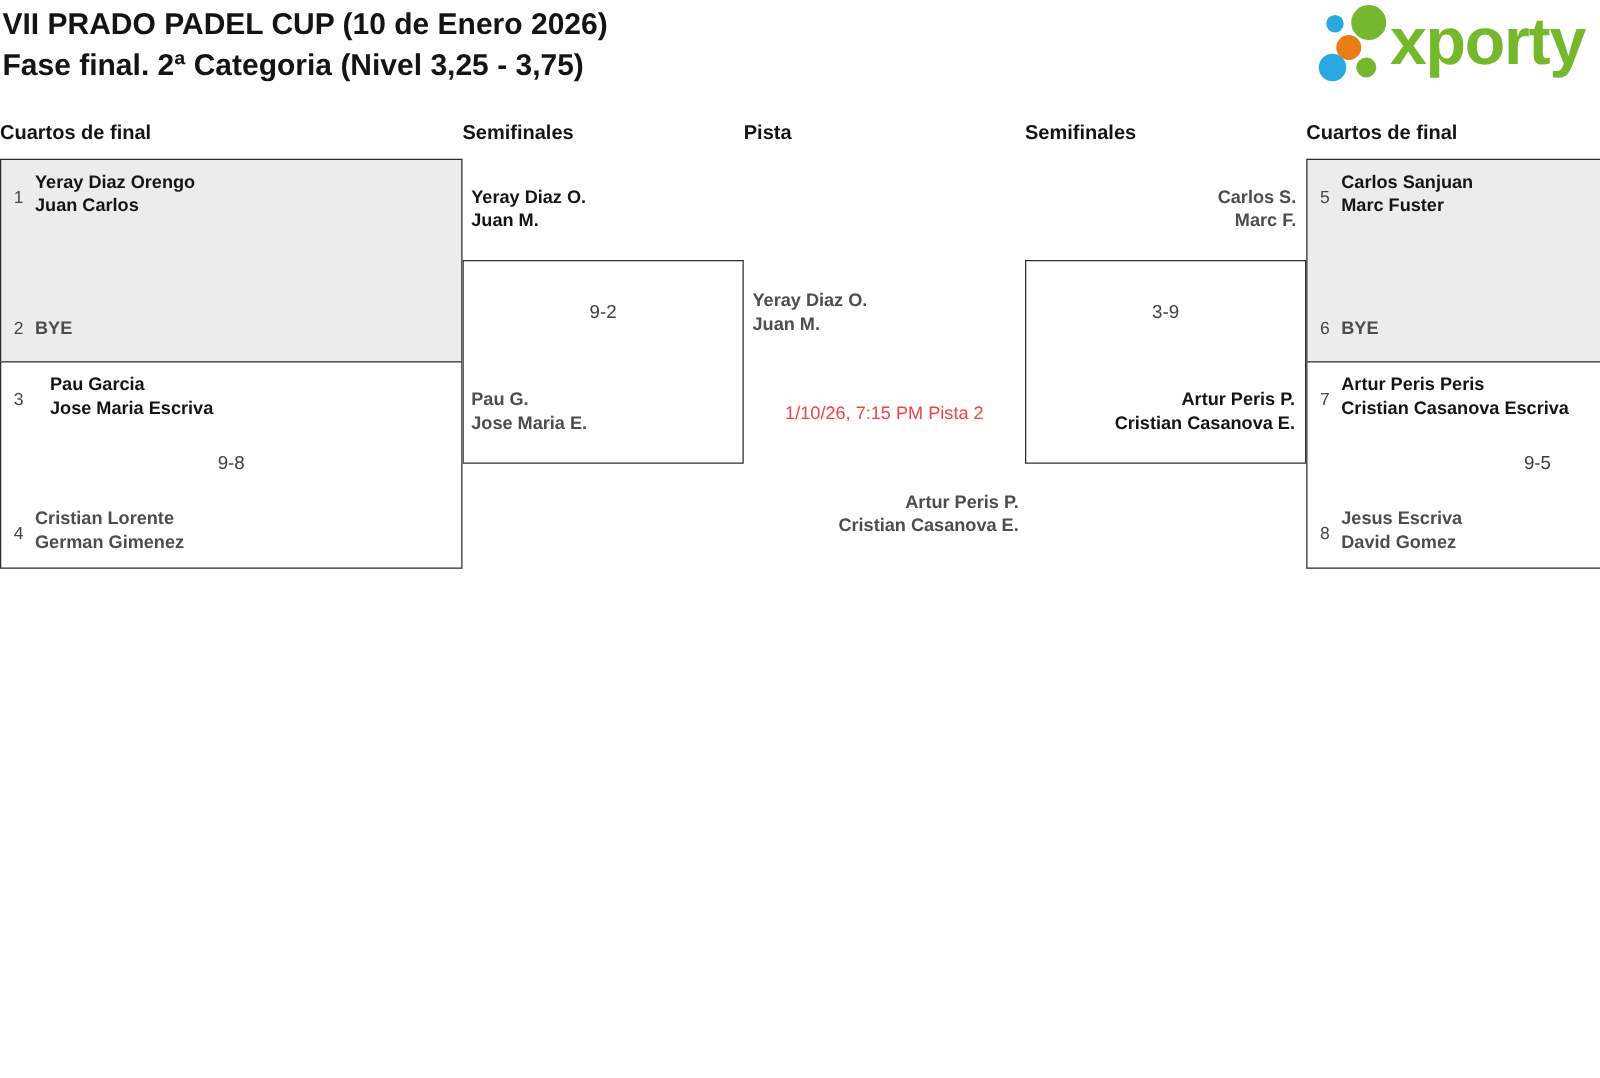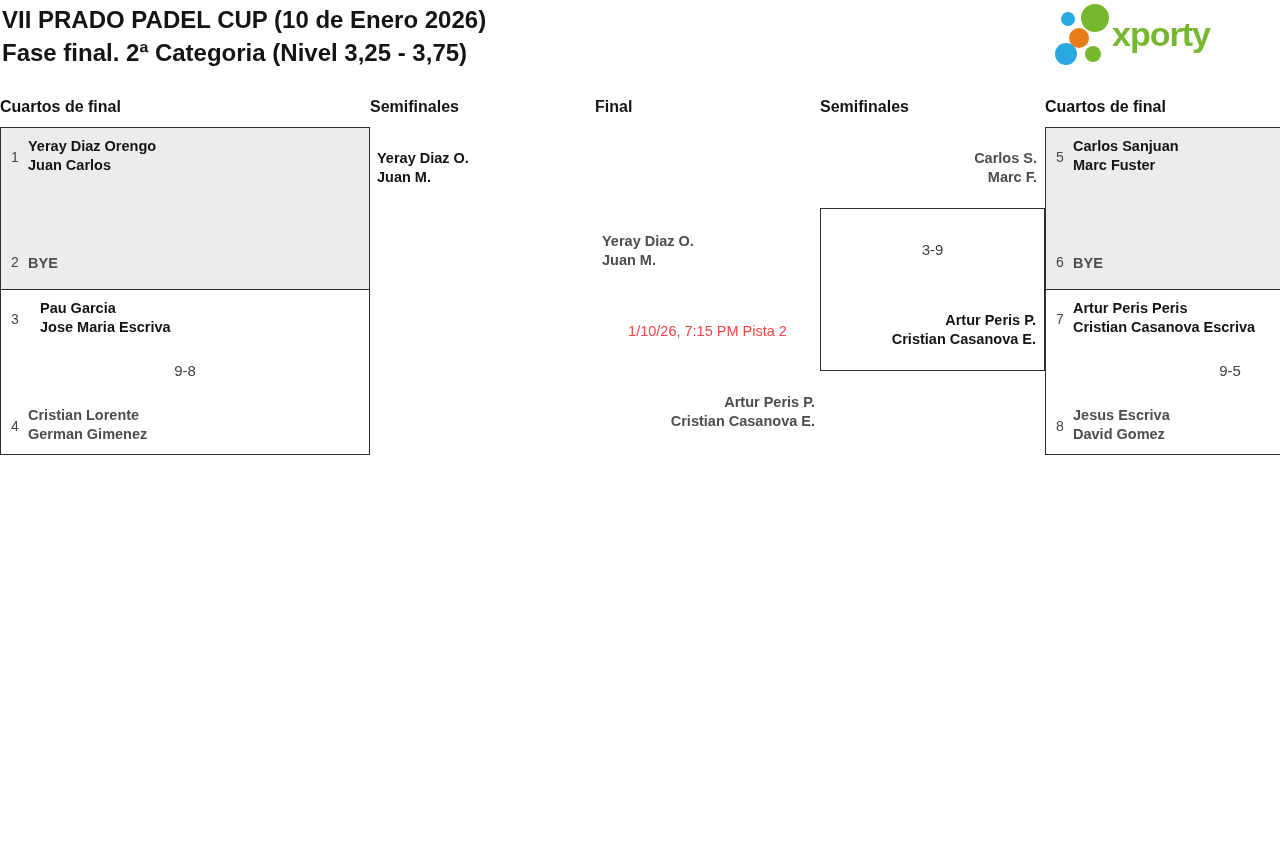--- a/index.html
+++ b/index.html
@@ -30,21 +30,21 @@
   .dot { position: absolute; border-radius: 50%; }
   .dot-blue-sm   { left: 1061px; top: 12px; width: 14px; height: 14px; background: #2aa9e0; }
   .dot-green-lg  { left: 1081px; top: 4px;  width: 28px; height: 28px; background: #76b82d; }
   .dot-orange    { left: 1069px; top: 28px; width: 20px; height: 20px; background: #e87c17; }
   .dot-blue-lg   { left: 1055px; top: 43px; width: 22px; height: 22px; background: #2aa9e0; }
   .dot-green-sm  { left: 1085px; top: 46px; width: 16px; height: 16px; background: #76b82d; }
   .wordmark {
     position: absolute;
     left: 1112px;
     top: 8px;
-    font-size: 34px;
+    font-size: 53px;
     line-height: 52px;
     font-weight: 700;
     letter-spacing: -1px;
     color: #76b82d;
   }
 
   
   .round-header {
     position: absolute;
     top: 98px;
@@ -131,21 +131,21 @@
     <span class="dot dot-blue-sm"></span>
     <span class="dot dot-green-lg"></span>
     <span class="dot dot-orange"></span>
     <span class="dot dot-blue-lg"></span>
     <span class="dot dot-green-sm"></span>
     <span class="wordmark">xporty</span>
   </div>
 
   <div class="round-header rh-qfl">Cuartos de final</div>
   <div class="round-header rh-sfl">Semifinales</div>
-  <div class="round-header rh-fin">Final</div>
+  <div class="round-header rh-fin">Pista</div>
   <div class="round-header rh-sfr">Semifinales</div>
   <div class="round-header rh-qfr">Cuartos de final</div>
 
   <div class="box shaded box-qfl1">
     <div class="seed" style="top:21px">1</div>
     <div class="team winner" style="left:27px; top:9px">
       <div>Yeray Diaz Orengo</div>
       <div>Juan Carlos</div>
     </div>
     <div class="seed" style="top:126px">2</div>
@@ -166,20 +166,27 @@
       <div>Cristian Lorente</div>
       <div>German Gimenez</div>
     </div>
   </div>
 
   <div class="team winner float-team" style="left:377px; top:149px">
     <div>Yeray Diaz O.</div>
     <div>Juan M.</div>
   </div>
 
+  <div class="box box-sfl">
+    <div class="score" style="top:32px">9-2</div>
+    <div class="team loser" style="left:6px; top:102px">
+      <div>Pau G.</div>
+      <div>Jose Maria E.</div>
+    </div>
+  </div>
 
   <div class="team loser float-team" style="left:602px; top:232px">
     <div>Yeray Diaz O.</div>
     <div>Juan M.</div>
   </div>
   <div class="schedule">1/10/26, 7:15 PM Pista 2</div>
   <div class="team loser right float-team" style="left:595px; top:393px; width:220px">
     <div>Artur Peris P.</div>
     <div>Cristian Casanova E.</div>
   </div>

